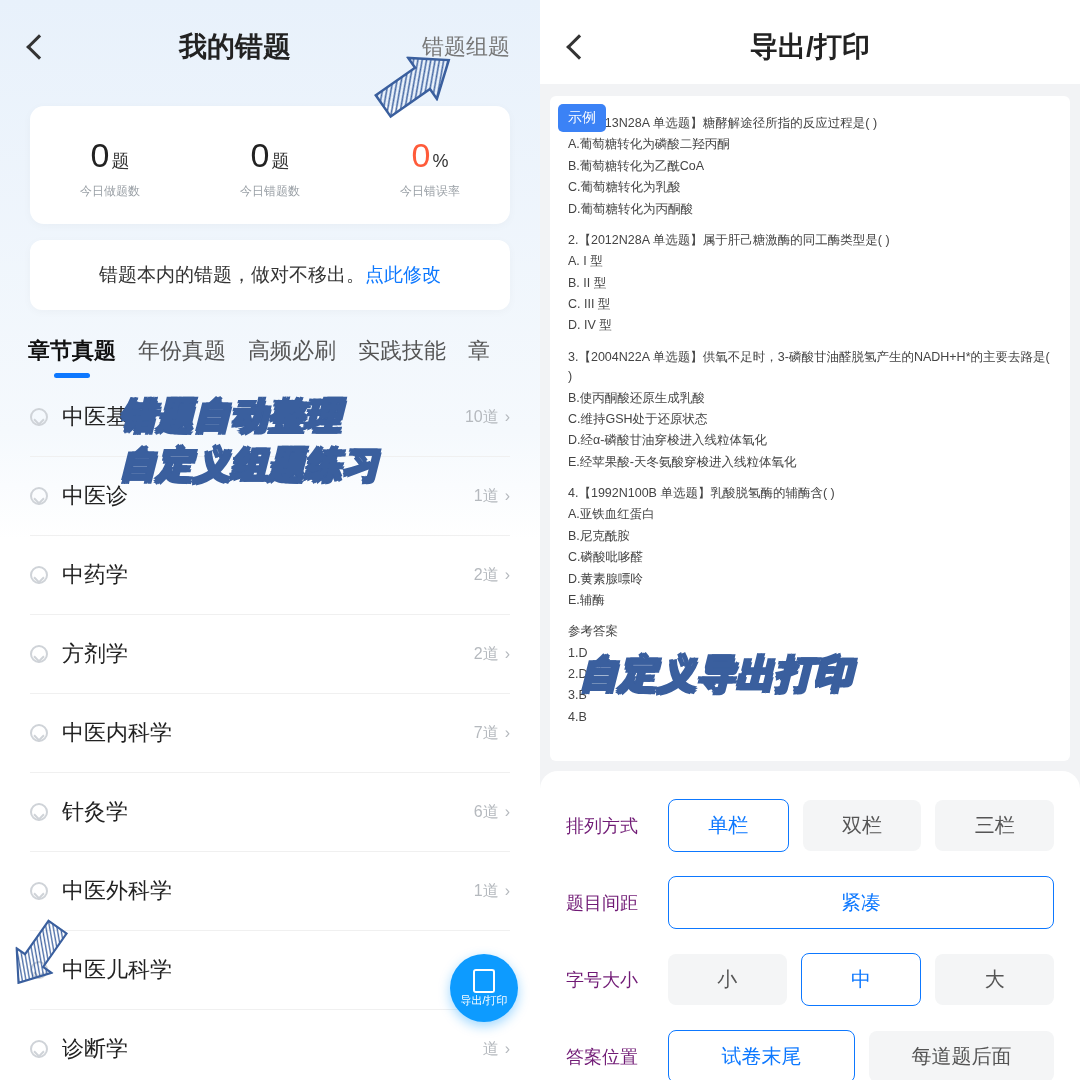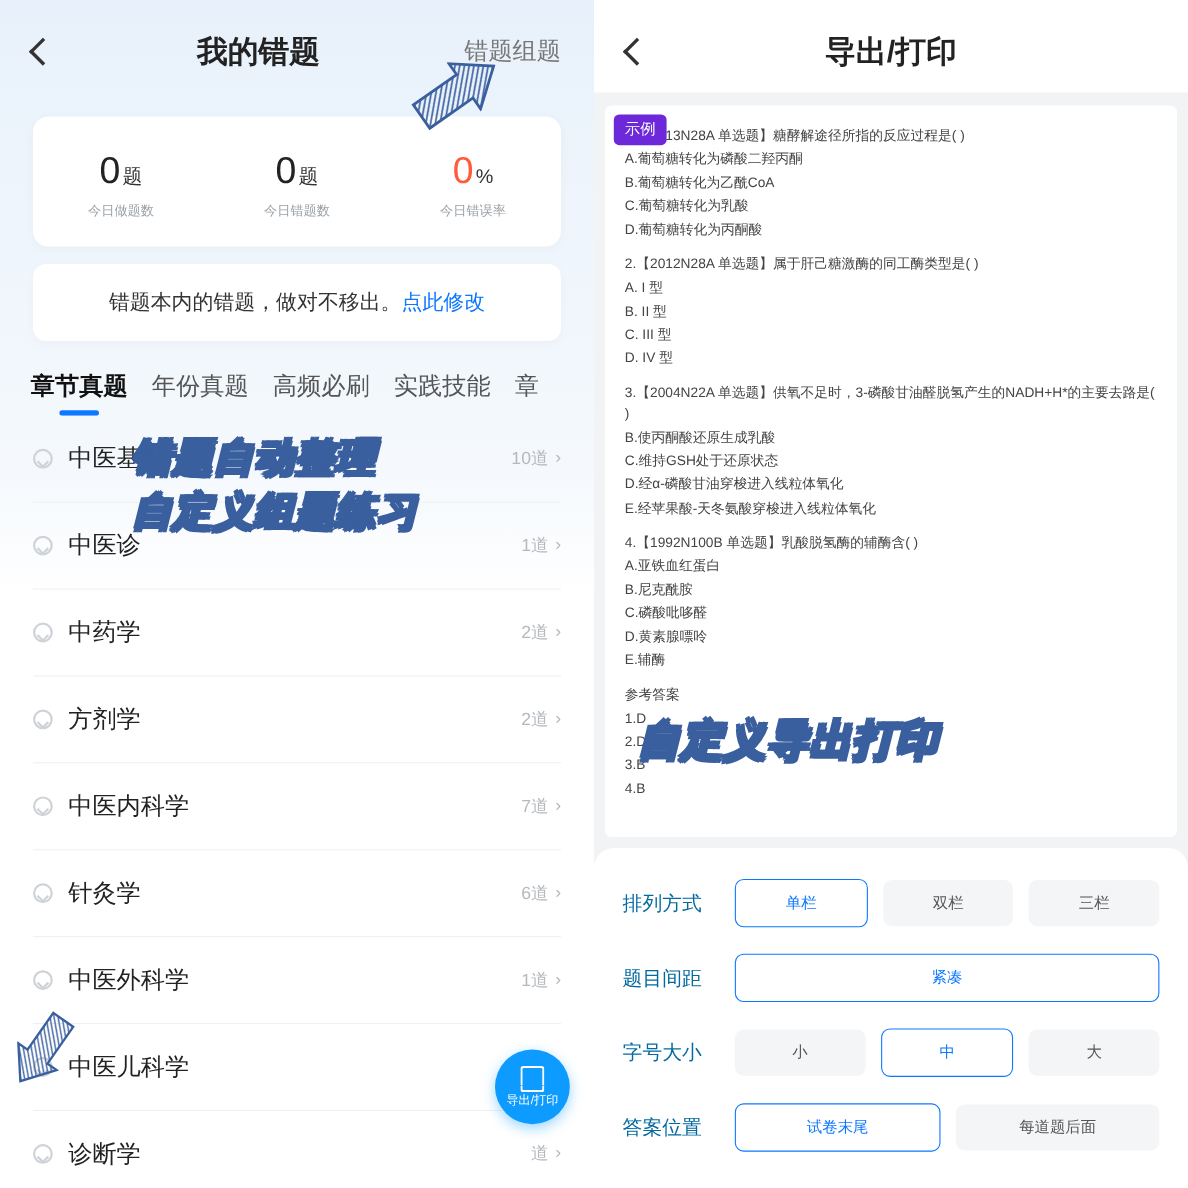--- a/index.html
+++ b/index.html
@@ -60,27 +60,27 @@
   
   
   .phone-right { background: #f2f3f5; display: flex; flex-direction: column; }
   .hdr-r { display: flex; align-items: center; justify-content: space-between; padding: 28px 30px 18px; background: #fff; }
   
   
   .doc-wrap { padding: 12px 10px 0; position: relative; flex-shrink: 0; }
   .doc { background: #fff; border-radius: 6px; padding: 18px 18px 22px; font-size: 12.5px; line-height: 1.55; color: #444; min-height: 480px; }
   .doc p { margin-bottom: 2px; }
   .doc .block { margin-bottom: 12px; }
-  .example-badge { position: absolute; top: 20px; left: 18px; background: #6d28d9; color: #fff; font-size: 14px; padding: 5px 10px; border-radius: 5px; z-index: 2; }
+  .example-badge { position: absolute; top: 20px; left: 18px; background: #3b82f6; color: #fff; font-size: 14px; padding: 5px 10px; border-radius: 5px; z-index: 2; }
   
   
   .settings { background: #fff; border-radius: 18px 18px 0 0; padding: 28px 0 0; margin-top: 10px; flex: 1; display: flex; flex-direction: column; }
   .setting-row { display: flex; align-items: center; padding: 0 26px 24px; gap: 14px; }
-  .setting-lbl { width: 88px; font-size: 18px; color: #0369a1; flex-shrink: 0; }
-  .opt { flex: 1; text-align: center; padding: 12px 0; border-radius: 8px; font-size: 14px; background: #f4f5f6; color: #555; }
+  .setting-lbl { width: 88px; font-size: 18px; color: #701a75; flex-shrink: 0; }
+  .opt { flex: 1; text-align: center; padding: 12px 0; border-radius: 8px; font-size: 20px; background: #f4f5f6; color: #555; }
   .opt.selected { background: #fff; border: 1.5px solid #0d78ff; color: #0d78ff; }
   .opt.wide { flex: 1.5; }
 </style>
 </head>
 <body>
 
 <div class="phone phone-left">
   <div class="hdr">
     <div class="back-icon"></div>
     <div class="hdr-title">我的错题</div>

